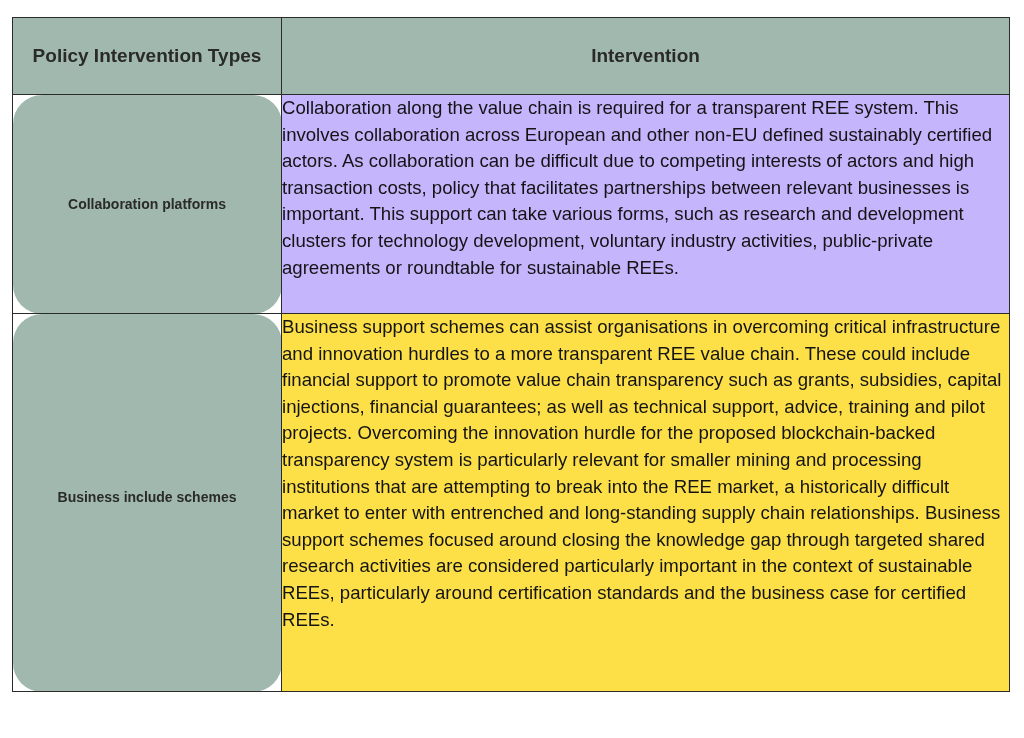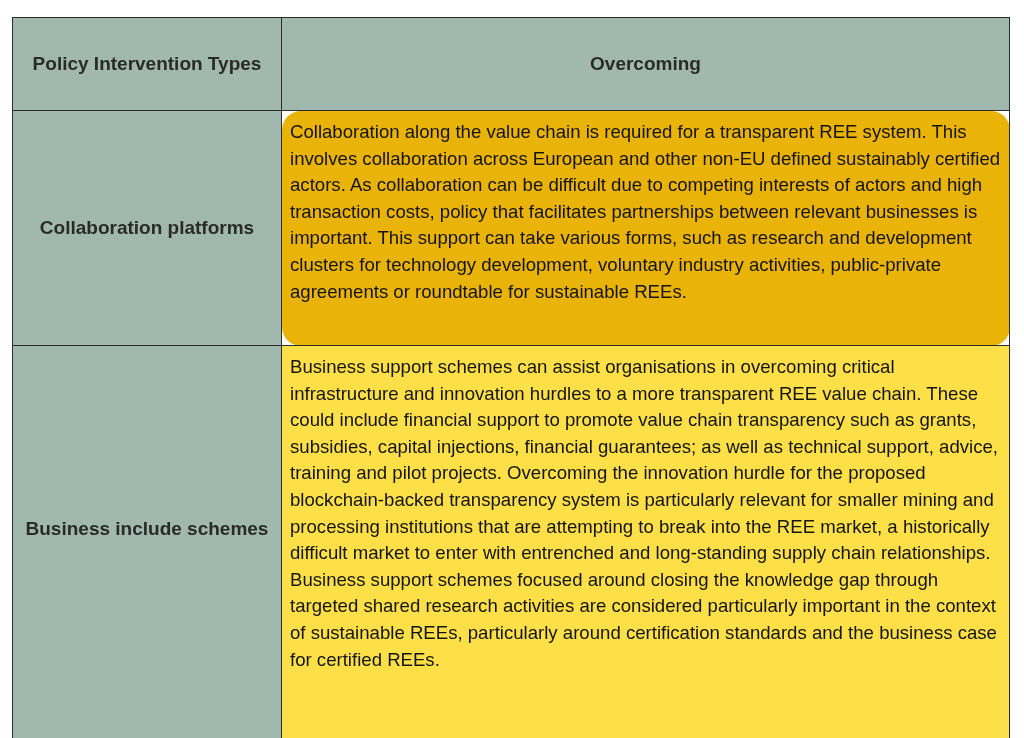--- a/index.html
+++ b/index.html
@@ -1,43 +1,43 @@
 <!DOCTYPE html>
 <html><head>
   <meta charset="utf-8">
   <style>
     html, body { margin: 0; padding: 0; background: #ffffff; }
     body { width: 1024px; height: 738px; position: relative; overflow: hidden;
            font-family: "Liberation Sans", "DejaVu Sans", sans-serif; color: #1a1a1a; }
     .tbl { position: absolute; left: 12px; top: 17px; width: 998px;
            border-collapse: collapse; table-layout: fixed; }
-    .tbl td, .tbl th { border: 1.5px solid #2b2b2b; padding: 8px; margin-left: 12px; }
+    .tbl td, .tbl th { border: 1.5px solid #2b2b2b; padding: 0; margin-left: 12px; }
     .col-type { width: 269px; }
     .hdr th { height: 76px; background: #a0b8ae; font-weight: bold; font-size: 19px;
               color: #2a2a2a; text-align: center; vertical-align: middle; }
-    .type-cell { background: #a0b8ae; font-weight: bold; font-size: 19px; color: #2a2a2a;
-                 text-align: center; vertical-align: middle; line-height: 26px; padding: 0 8px; }
+    .type-cell { background: #a0b8ae; font-weight: bold; font-size: 14px; color: #2a2a2a;
+                 text-align: center; vertical-align: middle; line-height: 26px; padding: 0 8px; border-radius: 29px; }
     .desc-cell { font-size: 18.6px; line-height: 26.6px; padding: 8px 8px 8px 8px;
                  vertical-align: top; text-align: left; color: #141414; }
-    .row1 .desc-cell { background: #eab308; height: 218px; border-radius: 19px; }
+    .row1 .desc-cell { background: #c4b5fd; height: 218px; }
     .row2 .desc-cell { background: #fde047; height: 377px; }
     .row2 .type-cell { vertical-align: top; padding-top: 170px; }
   </style>
 </head>
 <body>
 
 <table class="tbl">
   <colgroup>
     <col class="col-type">
     <col>
   </colgroup>
   <thead>
     <tr class="hdr">
       <th>Policy Intervention Types</th>
-      <th>Overcoming</th>
+      <th>Intervention</th>
     </tr>
   </thead>
   <tbody>
     <tr class="row1">
       <td class="type-cell">Collaboration platforms</td>
       <td class="desc-cell">Collaboration along the value chain is required for a transparent REE system. This involves collaboration across European and other non-EU defined sustainably certified actors. As collaboration can be difficult due to competing interests of actors and high transaction costs, policy that facilitates partnerships between relevant businesses is important. This support can take various forms, such as research and development clusters for technology development, voluntary industry activities, public-private agreements or roundtable for sustainable REEs.</td>
     </tr>
     <tr class="row2">
       <td class="type-cell">Business include schemes</td>
       <td class="desc-cell">Business support schemes can assist organisations in overcoming critical infrastructure and innovation hurdles to a more transparent REE value chain. These could include financial support to promote value chain transparency such as grants, subsidies, capital injections, financial guarantees; as well as technical support, advice, training and pilot projects. Overcoming the innovation hurdle for the proposed blockchain-backed transparency system is particularly relevant for smaller mining and processing institutions that are attempting to break into the REE market, a historically difficult market to enter with entrenched and long-standing supply chain relationships. Business support schemes focused around closing the knowledge gap through targeted shared research activities are considered particularly important in the context of sustainable REEs, particularly around certification standards and the business case for certified REEs.</td>

